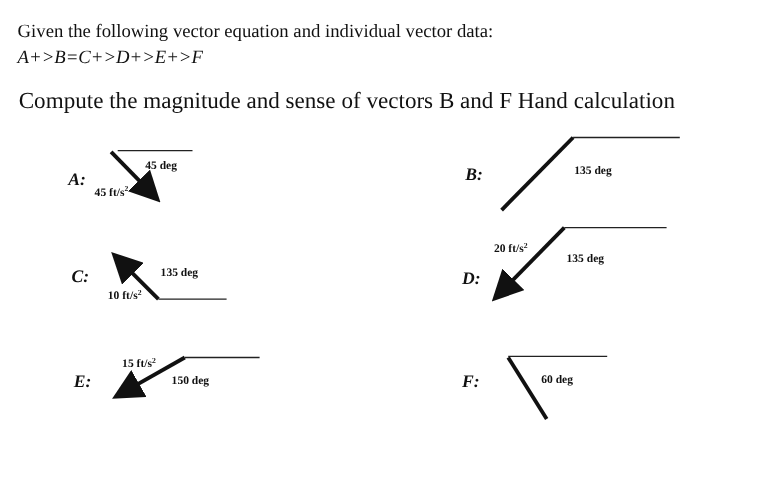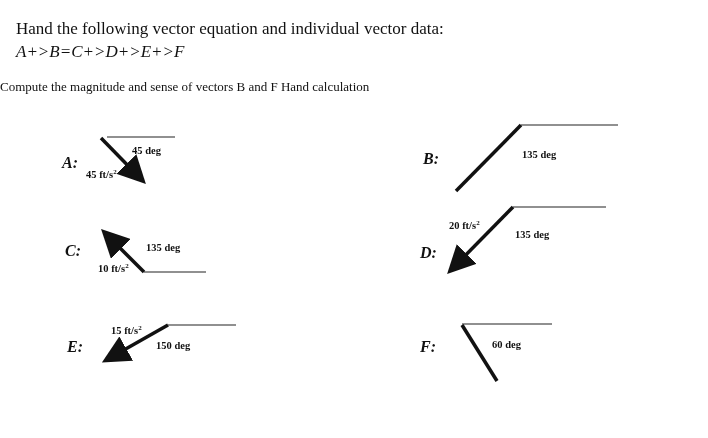--- a/index.html
+++ b/index.html
@@ -1,29 +1,29 @@
 <!DOCTYPE html>
 <html><head>
   <meta charset="utf-8">
   <style>
     html, body { margin: 0; padding: 0; background: #ffffff; }
     body { width: 708px; height: 438px; position: relative; overflow: hidden;
            font-family: "Liberation Serif", serif; color: #111; }
     .text { position: absolute; white-space: nowrap; }
     .intro { font-size: 17px; left: 16px; }
-    .task { font-size: 13px; left: 0; top: 79px; }
+    .task { font-size: 21px; left: 17px; top: 79px; }
     svg.diagram { position: absolute; left: 0; top: 0; }
     .vlabel { font-family: "Liberation Serif", serif; font-weight: bold; font-style: italic; font-size: 16px; fill: #111; }
     .small { font-family: "Liberation Serif", serif; font-weight: bold; font-size: 10.5px; fill: #111; }
     .sup { font-size: 7px; }
   </style>
 </head>
 <body>
 
-<div class="text intro" style="top:19px;">Hand the following vector equation and individual vector data:</div>
+<div class="text intro" style="top:19px;">Given the following vector equation and individual vector data:</div>
 <div class="text intro" style="top:42px;font-style:italic;">A+&gt;B=C+&gt;D+&gt;E+&gt;F</div>
 <div class="text task">Compute the magnitude and sense of vectors B and F  Hand calculation</div>
 
 <svg class="diagram" width="708" height="438" viewBox="0 0 708 438">
   <defs>
     <marker id="ah" markerWidth="8" markerHeight="8" refX="6" refY="4" orient="auto" markerUnits="strokeWidth">
       <path d="M0,0 L8,4 L0,8 Z" fill="#111"></path>
     </marker>
   </defs>
 

